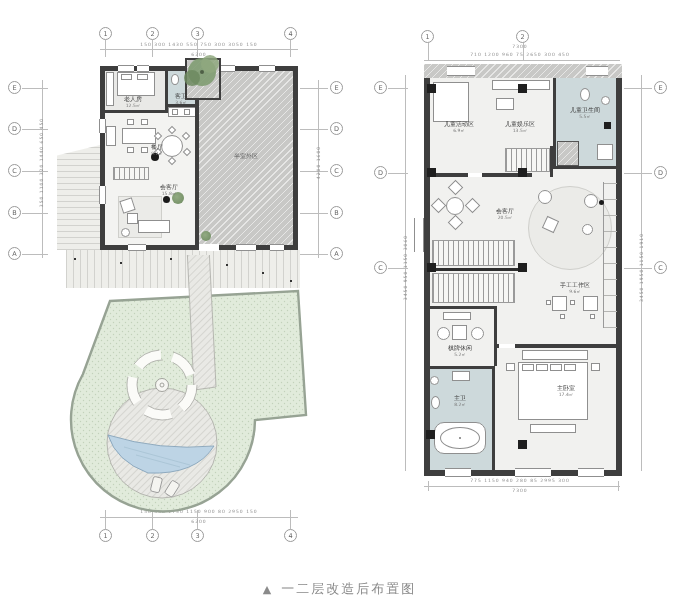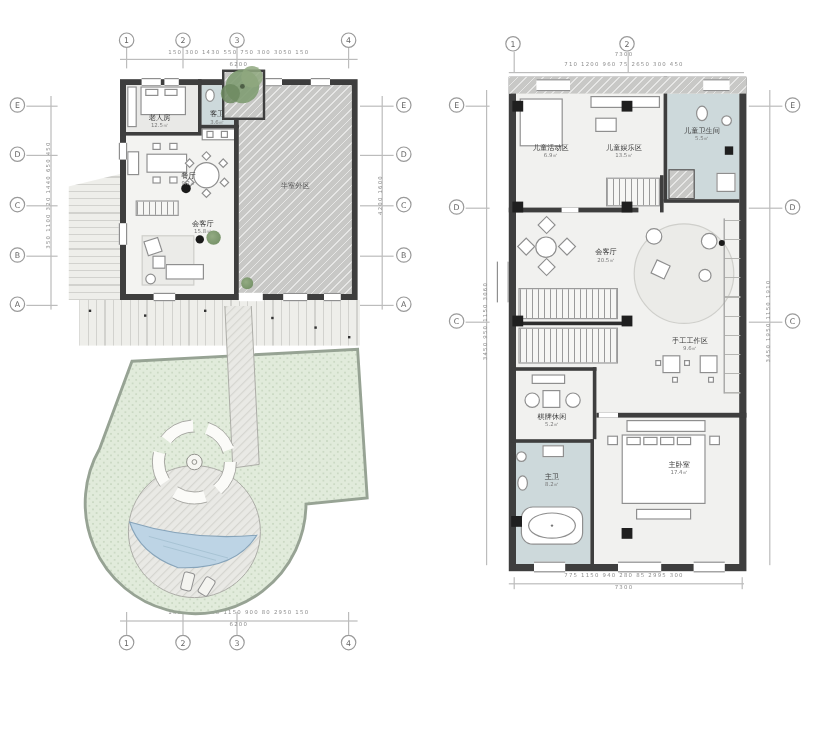--- a/index.html
+++ b/index.html
@@ -384,14 +384,17 @@
       <span class="rarea">17.4㎡</span>
     </div>
 
     <div class="dimtext" style="left:420px;top:478px;width:200px">775  1150  940  280  85  2995  300</div>
     <div class="hline" style="left:424px;top:486px;width:196px"></div>
     <div class="dimtext" style="left:420px;top:488px;width:200px">7300</div>
     <div class="vline" style="left:428px;top:481px;height:10px"></div>
     <div class="vline" style="left:618px;top:481px;height:10px"></div>
   </div>
 
+  <div class="caption">
+    <span class="marker">▲</span><span>一二层改造后布置图</span>
+  </div>
 
 </div>
 
 </body></html>

